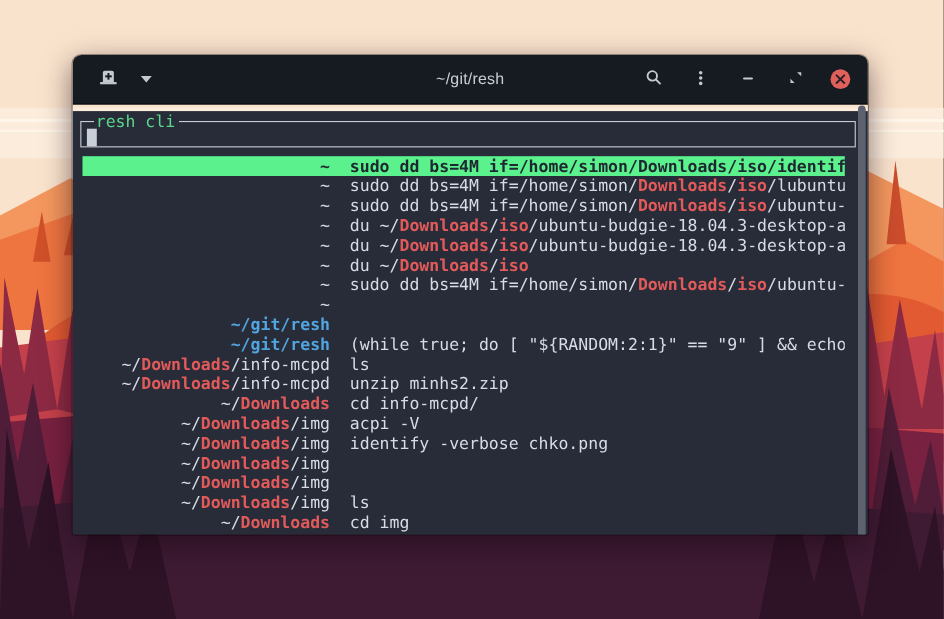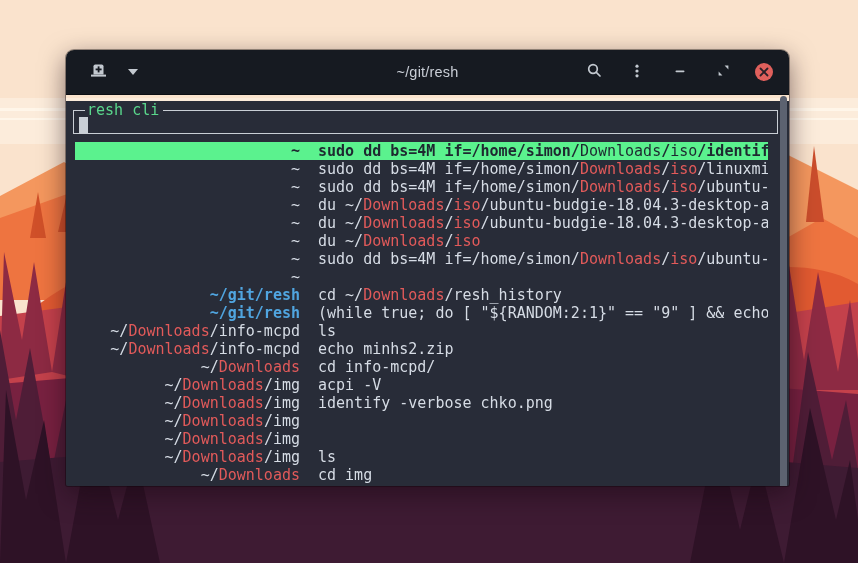--- a/index.html
+++ b/index.html
@@ -32,21 +32,21 @@
                   border-radius:0;padding:0 6px 5px 4px;}
   fieldset.prompt legend{margin-left:7px;padding:0 4px 0 2px;color:#5ad78c;font-size:15px;}
   .inputline{white-space:pre;margin-top:-3px;}
   .cursor{display:inline-block;width:9px;height:16px;background:#c9cfd6;
           vertical-align:-3px;margin-left:1px;}
 
   .rows{margin:8px 0 0 9px;width:693px;}
   .row{display:flex;height:18px;white-space:pre;overflow:hidden;cursor:default;}
   .pwd{flex:0 0 225px;text-align:right;overflow:hidden;}
   .cmd{flex:1 1 auto;padding-left:18px;overflow:hidden;}
-  .seg-match{color:#e25a5a;font-weight:normal;}
+  .seg-match{color:#e25a5a;font-weight:bold;}
   .seg-dir{color:#50a5e0;font-weight:bold;}
   .row.selected{background:#5bf28e;color:#1e2830;font-weight:bold;}
   .row.selected .seg-match,.row.selected .seg-dir{color:#1e2830;}
 
   .scrollbar{position:absolute;right:2px;top:46px;width:7px;height:407px;
              background:#5c6270;border-radius:4px;cursor:pointer;}
 </style>
 </head>
 <body>
 <div class="stage">
@@ -153,31 +153,31 @@
     </div>
   </div>
 
   <div class="terminal">
     <fieldset class="prompt">
       <legend>resh cli</legend>
       <div class="inputline"><span class="cursor"></span></div>
     </fieldset>
     <div class="rows">
           <div class="row selected"><span class="pwd"><span>~</span></span><span class="cmd"><span>sudo dd bs=4M if=/home/simon/</span><span class="seg-match">Downloads</span><span>/</span><span class="seg-match">iso</span><span>/identify</span></span></div>
-          <div class="row"><span class="pwd"><span>~</span></span><span class="cmd"><span>sudo dd bs=4M if=/home/simon/</span><span class="seg-match">Downloads</span><span>/</span><span class="seg-match">iso</span><span>/linuxmi</span></span></div>
+          <div class="row"><span class="pwd"><span>~</span></span><span class="cmd"><span>sudo dd bs=4M if=/home/simon/</span><span class="seg-match">Downloads</span><span>/</span><span class="seg-match">iso</span><span>/lubuntu</span></span></div>
           <div class="row"><span class="pwd"><span>~</span></span><span class="cmd"><span>sudo dd bs=4M if=/home/simon/</span><span class="seg-match">Downloads</span><span>/</span><span class="seg-match">iso</span><span>/ubuntu-</span></span></div>
           <div class="row"><span class="pwd"><span>~</span></span><span class="cmd"><span>du ~/</span><span class="seg-match">Downloads</span><span>/</span><span class="seg-match">iso</span><span>/ubuntu-budgie-18.04.3-desktop-a</span></span></div>
           <div class="row"><span class="pwd"><span>~</span></span><span class="cmd"><span>du ~/</span><span class="seg-match">Downloads</span><span>/</span><span class="seg-match">iso</span><span>/ubuntu-budgie-18.04.3-desktop-a</span></span></div>
           <div class="row"><span class="pwd"><span>~</span></span><span class="cmd"><span>du ~/</span><span class="seg-match">Downloads</span><span>/</span><span class="seg-match">iso</span></span></div>
           <div class="row"><span class="pwd"><span>~</span></span><span class="cmd"><span>sudo dd bs=4M if=/home/simon/</span><span class="seg-match">Downloads</span><span>/</span><span class="seg-match">iso</span><span>/ubuntu-</span></span></div>
           <div class="row"><span class="pwd"><span>~</span></span></div>
-          <div class="row"><span class="pwd"><span class="seg-dir">~/git/resh</span></span><span class="cmd"><span>cd ~/</span><span class="seg-match">Downloads</span><span>/resh_history</span></span></div>
+          <div class="row"><span class="pwd"><span class="seg-dir">~/git/resh</span></span></div>
           <div class="row"><span class="pwd"><span class="seg-dir">~/git/resh</span></span><span class="cmd"><span>(while true; do [ "${RANDOM:2:1}" == "9" ] &amp;&amp; echo</span></span></div>
           <div class="row"><span class="pwd"><span>~/</span><span class="seg-match">Downloads</span><span>/info-mcpd</span></span><span class="cmd"><span>ls</span></span></div>
-          <div class="row"><span class="pwd"><span>~/</span><span class="seg-match">Downloads</span><span>/info-mcpd</span></span><span class="cmd"><span>echo minhs2.zip</span></span></div>
+          <div class="row"><span class="pwd"><span>~/</span><span class="seg-match">Downloads</span><span>/info-mcpd</span></span><span class="cmd"><span>unzip minhs2.zip</span></span></div>
           <div class="row"><span class="pwd"><span>~/</span><span class="seg-match">Downloads</span></span><span class="cmd"><span>cd info-mcpd/</span></span></div>
           <div class="row"><span class="pwd"><span>~/</span><span class="seg-match">Downloads</span><span>/img</span></span><span class="cmd"><span>acpi -V</span></span></div>
           <div class="row"><span class="pwd"><span>~/</span><span class="seg-match">Downloads</span><span>/img</span></span><span class="cmd"><span>identify -verbose chko.png</span></span></div>
           <div class="row"><span class="pwd"><span>~/</span><span class="seg-match">Downloads</span><span>/img</span></span></div>
           <div class="row"><span class="pwd"><span>~/</span><span class="seg-match">Downloads</span><span>/img</span></span></div>
           <div class="row"><span class="pwd"><span>~/</span><span class="seg-match">Downloads</span><span>/img</span></span><span class="cmd"><span>ls</span></span></div>
           <div class="row"><span class="pwd"><span>~/</span><span class="seg-match">Downloads</span></span><span class="cmd"><span>cd img</span></span></div>
           <div class="row"><span class="pwd"><span>~</span></span></div>
         </div>
   </div>

